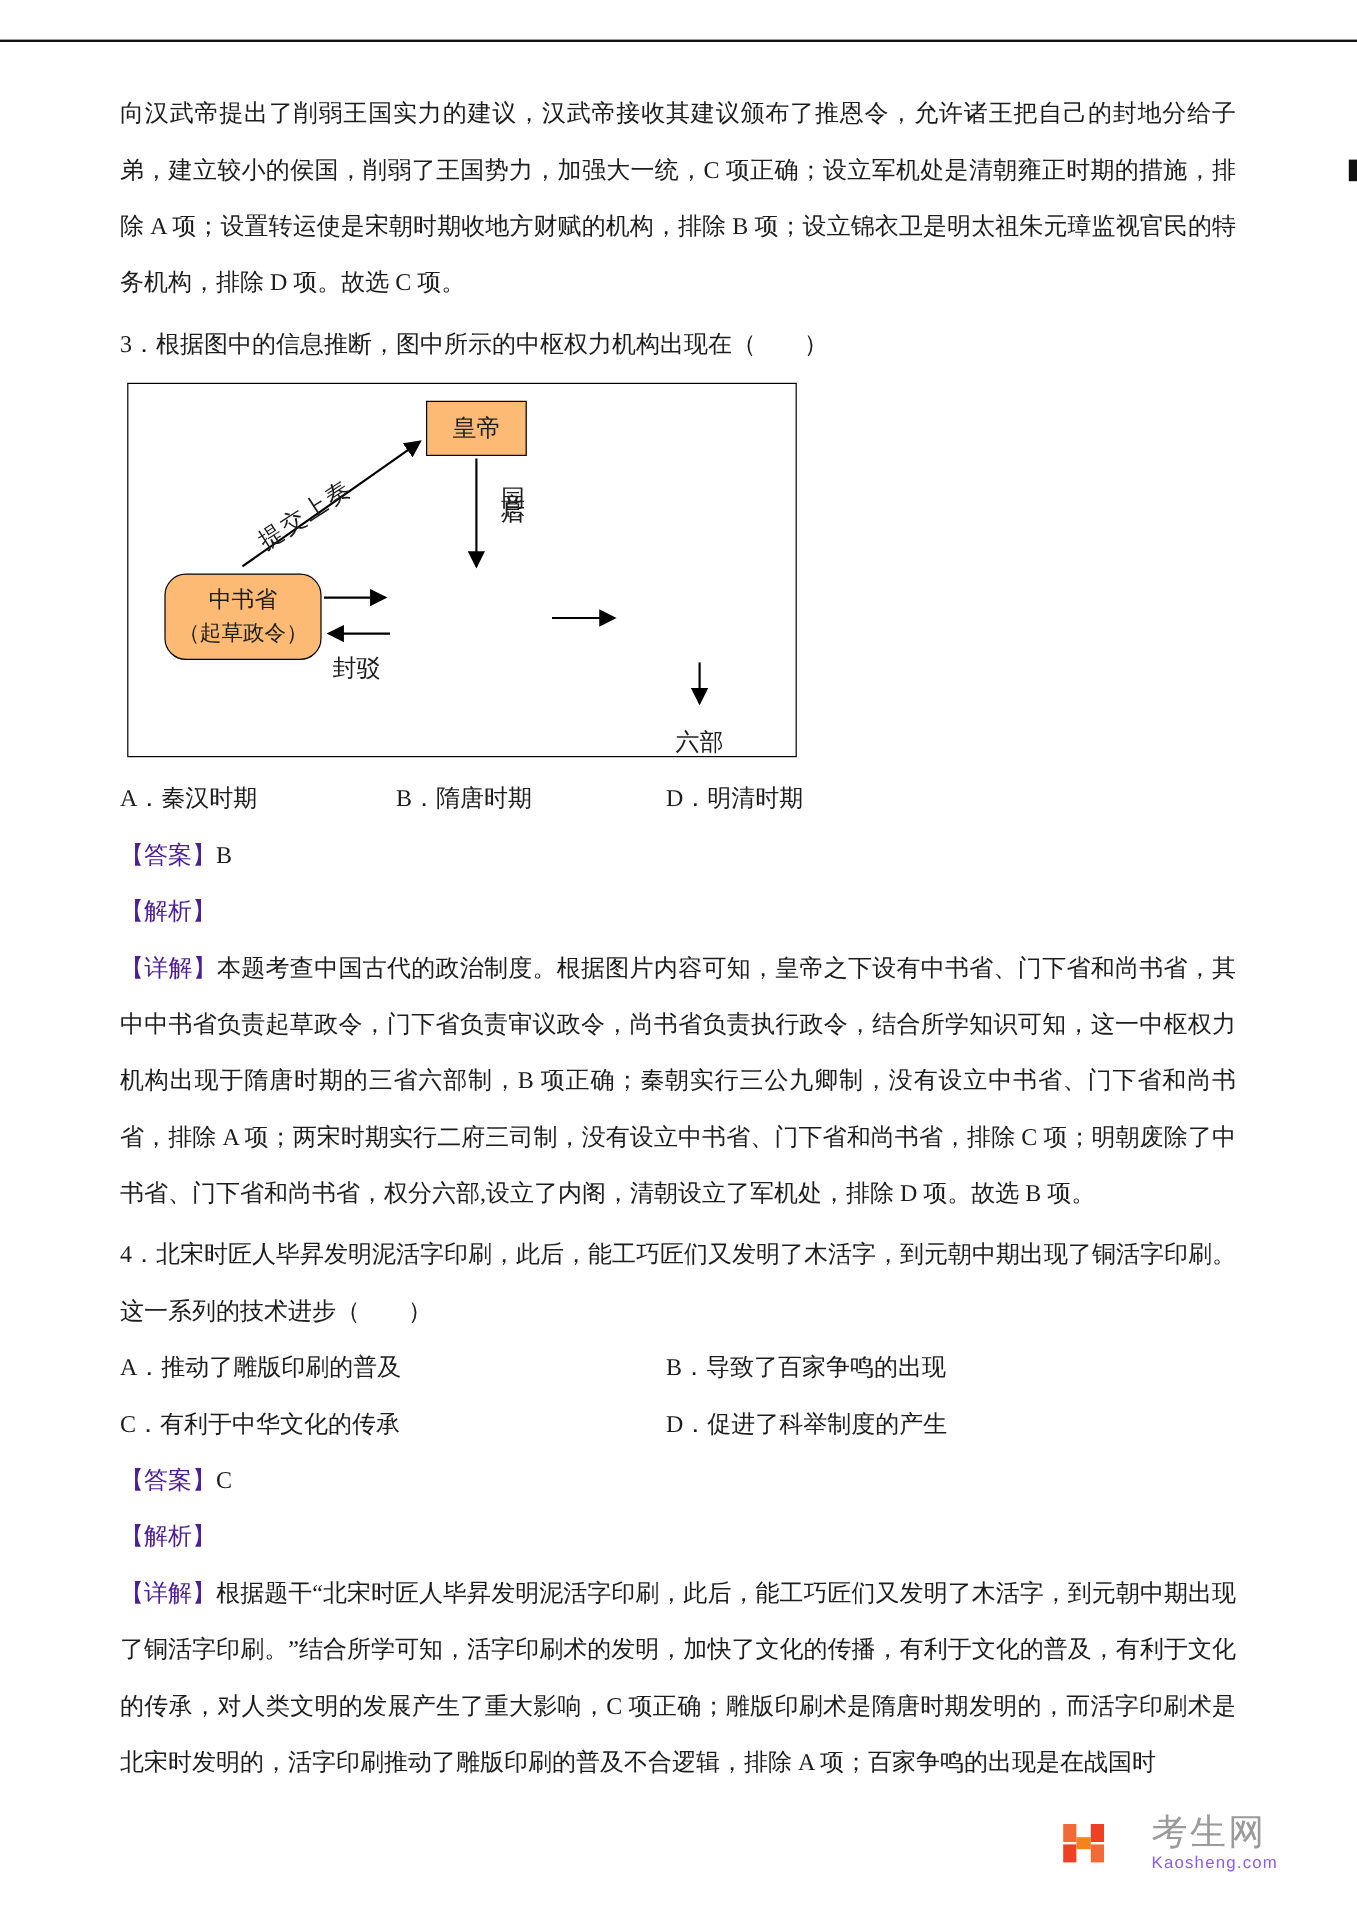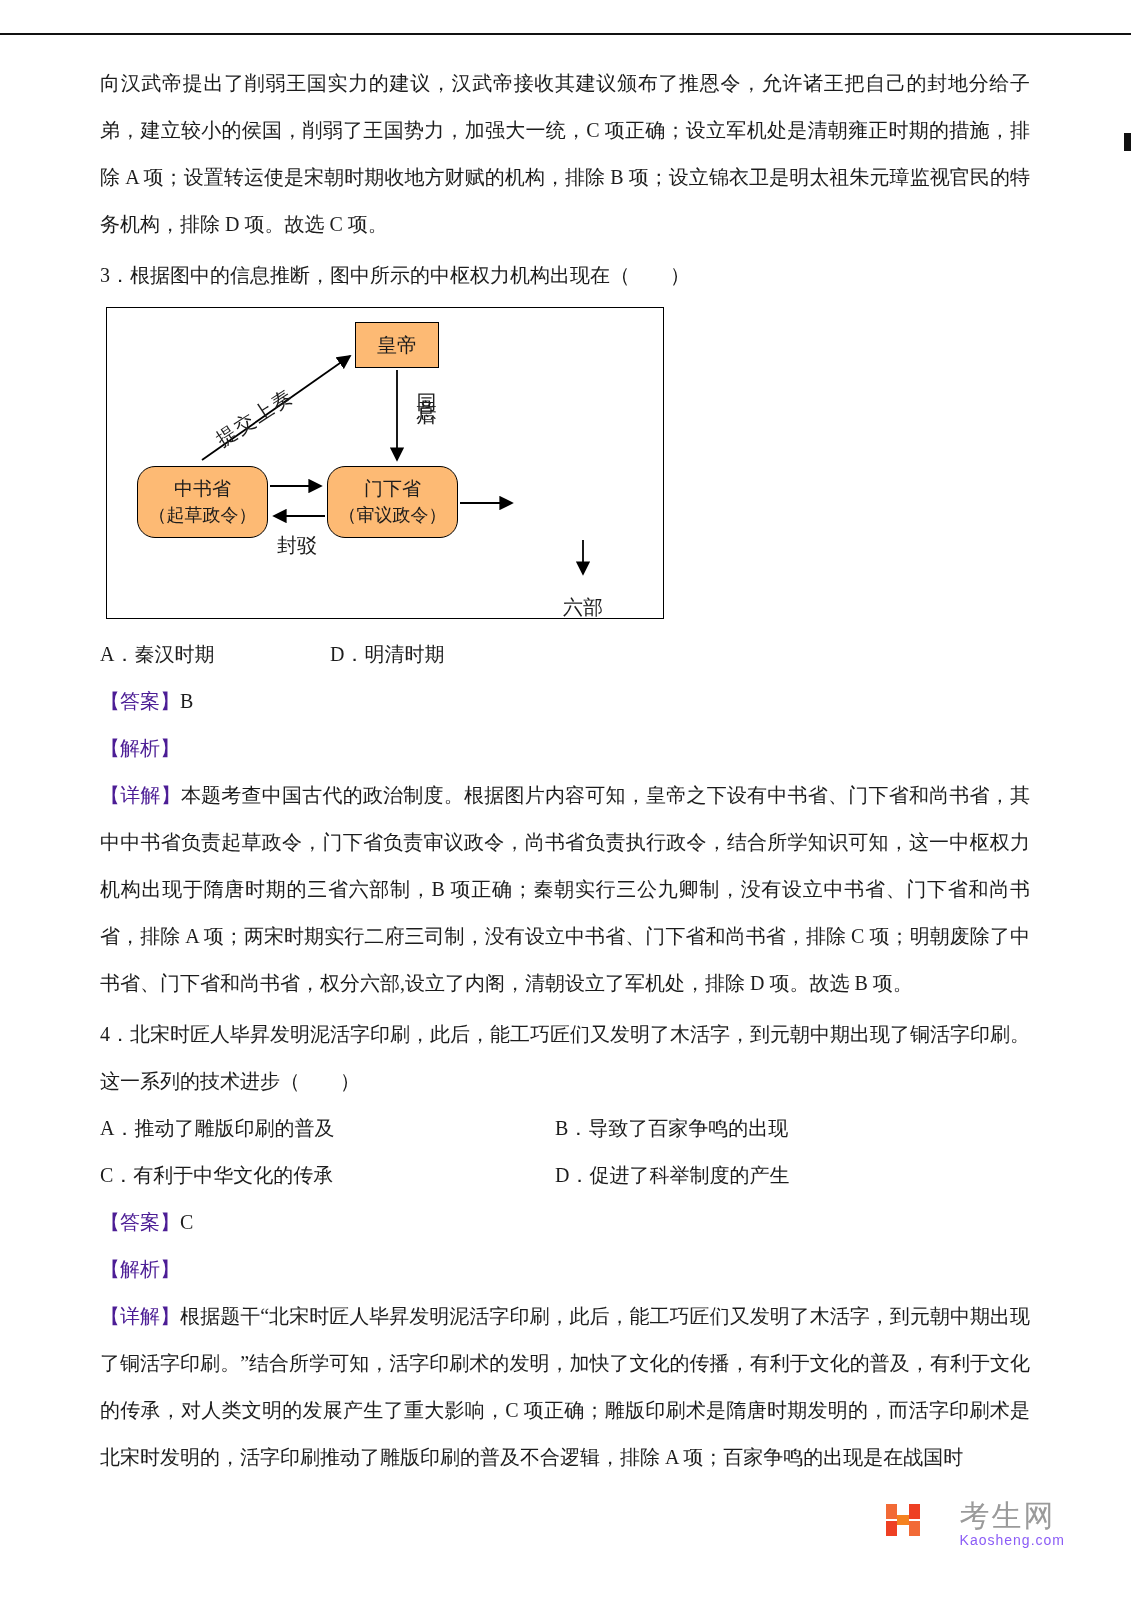--- a/index.html
+++ b/index.html
@@ -13,21 +13,21 @@
   }
   .scan-top-line {
     position: absolute; top: 33px; left: 0;
     width: 1131px; height: 2px; background: #111;
   }
   .scan-edge-mark {
     position: absolute; top: 133px; right: 0;
     width: 7px; height: 18px; background: #111;
   }
   .content {
-    position: absolute; top: 0; left: 0;
+    position: absolute; top: 12px; left: 0;
     box-sizing: border-box;
     width: 1131px;
     padding: 60px 101px 0 100px;
     font-size: 20px;
     line-height: 47px;
   }
   p { margin: 0; }
   .para { text-align: justify; }
   .stem { margin-top: 4px; text-align: justify; }
   .tag { color: #4c1d95; }
@@ -81,22 +81,22 @@
   }
   .opts-2col {
     display: grid;
     grid-template-columns: 455px auto;
     line-height: 47px;
   }
 
   
   .watermark {
     position: absolute;
-    right: 66px; bottom: 52px;
-    display: flex; 
+    right: 66px; bottom: 40px;
+    display: flex; align-items: center;
     user-select: none;
     gap: 28px;
   }
   .wm-logo { width: 40px; height: 40px; margin-right: 9px; }
   .wm-name {
     font-size: 30px; line-height: 32px;
     color: #9a9a9a;
     font-family: "Liberation Sans", "DejaVu Sans", sans-serif;
     letter-spacing: 2px;
   }
@@ -138,31 +138,28 @@
       <span>皇帝</span>
     </div>
 
     <div class="dlabel tijiao">提交上奏</div>
     <div class="dlabel agree">同意后</div>
 
     <div class="dbox ministry zhongshu">
       <div>中书省</div>
       <div class="sub">（起草政令）</div>
     </div>
-    <div class="dbox ministry menxia">
-      <div>门下省</div>
-      <div class="sub">（审议政令）</div>
-    </div>
 
     <div class="dlabel fengbo">封驳</div>
     <div class="dlabel liubu">六部</div>
   </div>
 
   <div class="opts-row">
     <span>A．秦汉时期</span>
+    <span>B．隋唐时期</span>
     <span>D．明清时期</span>
   </div>
 
   <p class="para"><span class="tag">【答案】</span><span>B</span></p>
 
   <p class="para"><span class="tag">【解析】</span></p>
 
   <p class="para"><span class="tag">【详解】</span><span>本题考查中国古代的政治制度。根据图片内容可知，皇帝之下设有中书省、门下省和尚书省，其中中书省负责起草政令，门下省负责审议政令，尚书省负责执行政令，结合所学知识可知，这一中枢权力机构出现于隋唐时期的三省六部制，B 项正确；秦朝实行三公九卿制，没有设立中书省、门下省和尚书省，排除 A 项；两宋时期实行二府三司制，没有设立中书省、门下省和尚书省，排除 C 项；明朝废除了中书省、门下省和尚书省，权分六部,设立了内阁，清朝设立了军机处，排除 D 项。故选 B 项。</span></p>
 
   <p class="stem">4．北宋时匠人毕昇发明泥活字印刷，此后，能工巧匠们又发明了木活字，到元朝中期出现了铜活字印刷。这一系列的技术进步（　　）</p>

